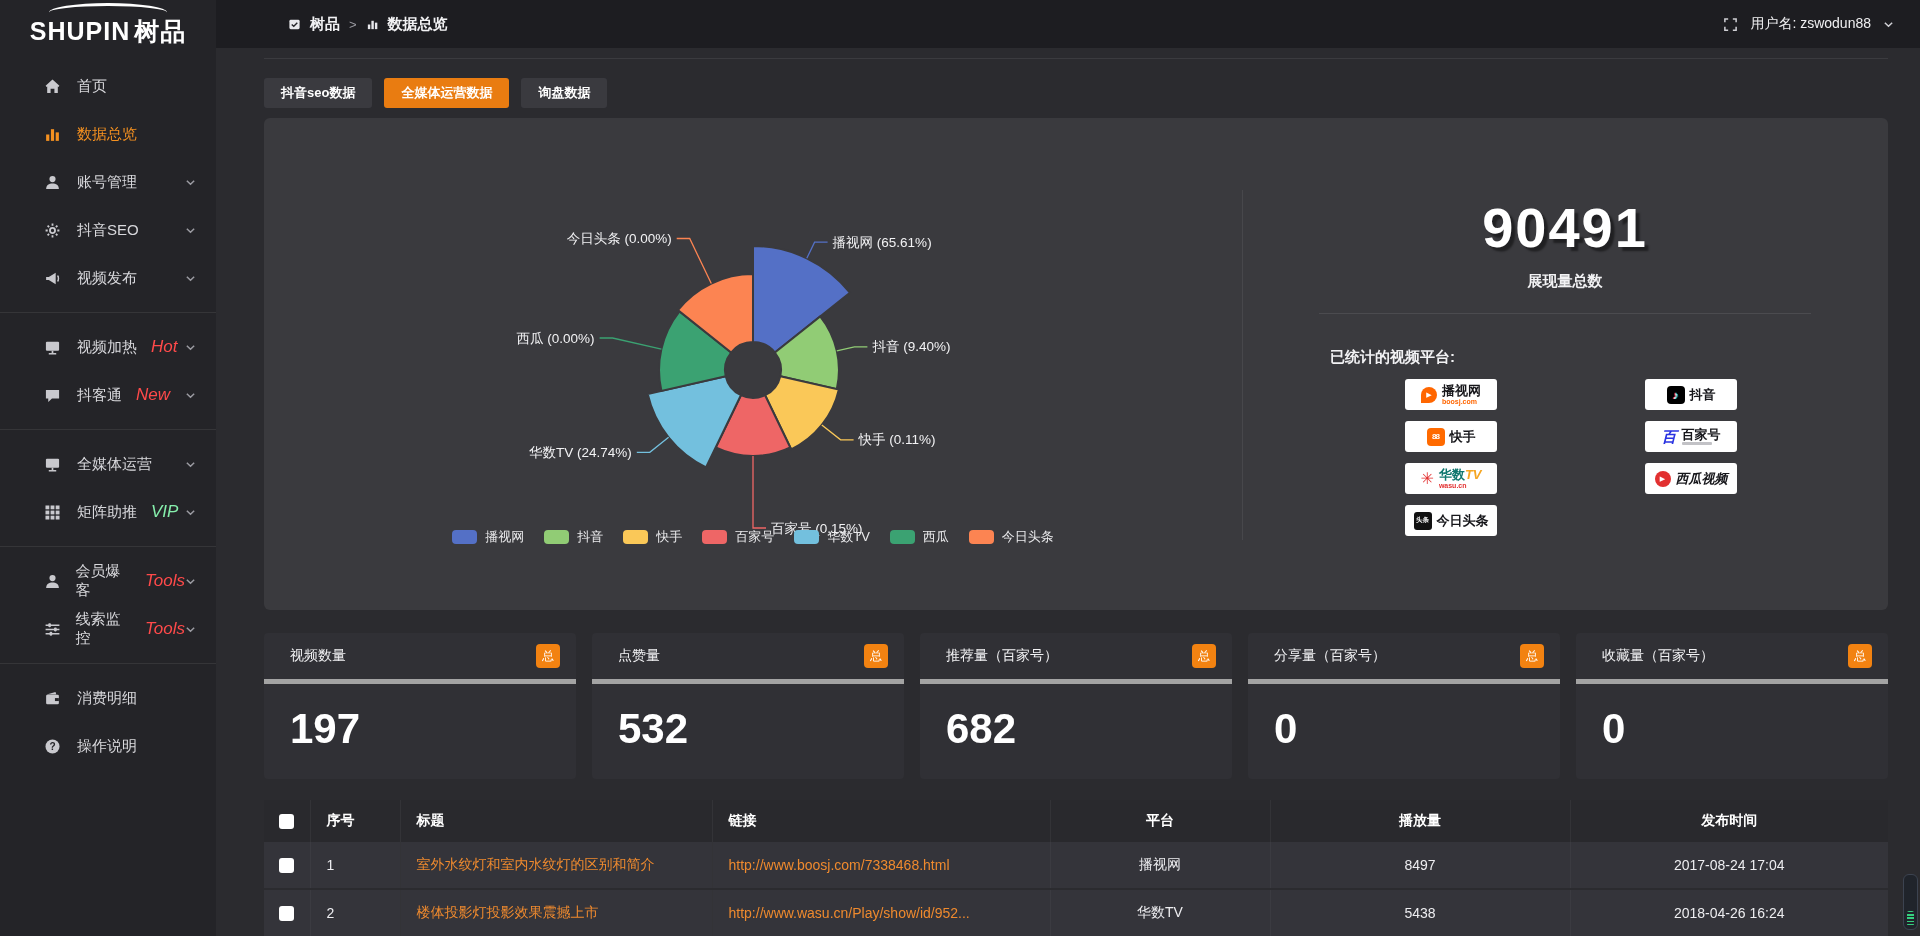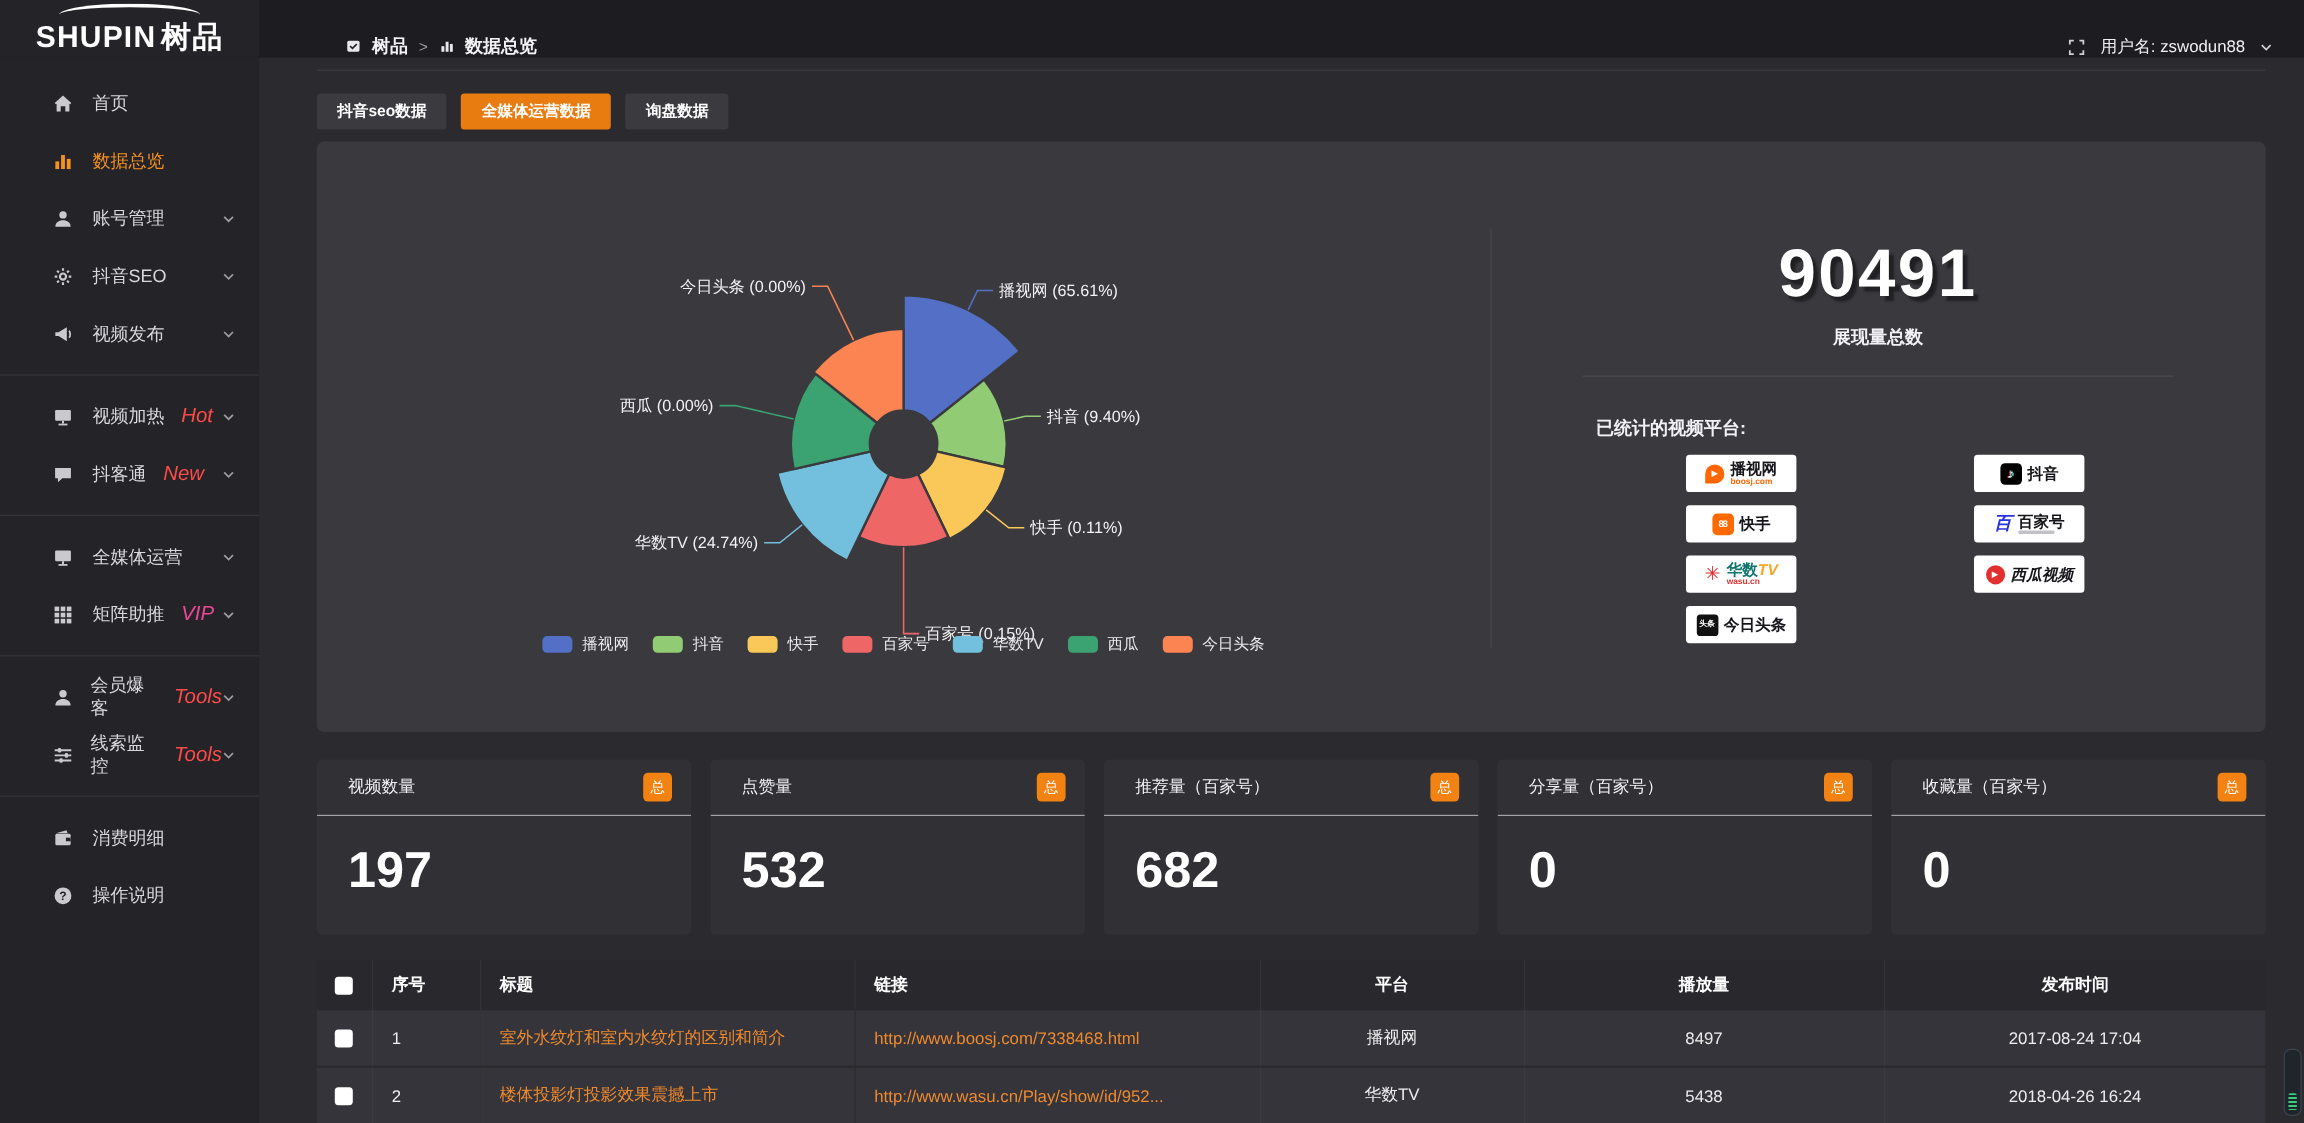--- a/index.html
+++ b/index.html
@@ -3,21 +3,21 @@
 <meta charset="utf-8">
 <style>
   html,body{margin:0;padding:0;}
   body{
     width:1920px;height:936px;position:relative;overflow:hidden;
     background:#2b2b2f;color:#fff;
     font-family:"Liberation Sans","DejaVu Sans",sans-serif;
     -webkit-font-smoothing:antialiased;
   }
   
-  .topbar{position:absolute;top:0;left:0;width:1920px;height:48px;background:#1d1d21;display:flex;align-items:flex-end;z-index:10;}
+  .topbar{position:absolute;top:0;left:0;width:1920px;height:48px;background:#1d1d21;display:flex;align-items:center;z-index:10;}
   .logo{width:216px;height:48px;background:#242428;position:relative;display:flex;align-items:flex-end;justify-content:center;padding-bottom:4px;box-sizing:border-box;cursor:pointer;}
   .logo-arc{position:absolute;top:3px;left:50%;transform:translateX(-50%);width:118px;height:16px;border-top:3px solid #fff;border-radius:50%;}
   .logo-text{font-size:25px;font-weight:900;letter-spacing:1px;line-height:1;white-space:nowrap;}
   .logo-text .cn{margin-left:4px;}
   .breadcrumb{display:flex;align-items:center;gap:9px;margin-left:72px;font-size:15px;font-weight:bold;color:#f2f2f4;}
   .crumb-sep{color:#9a9aa1;font-size:13px;font-weight:normal;}
   .topbar-right{margin-left:auto;margin-right:26px;display:flex;align-items:center;gap:12px;font-size:14px;color:#f0f0f2;}
   .icon-btn{display:flex;align-items:center;cursor:pointer;}
   
   .sidebar{position:absolute;top:48px;left:0;width:216px;height:888px;background:#242428;z-index:9;}
@@ -59,21 +59,21 @@
   .bi-dy{width:18px;height:18px;background:#000;border-radius:4px;color:#fff;font-size:11px;display:flex;align-items:center;justify-content:center;text-shadow:1px 0 #25f4ee,-1px 0 #fe2c55;}
   .bi-bj{color:#2932e1;font-size:15px;font-weight:900;font-style:italic;line-height:1;}
   .bi-xg{width:16px;height:16px;background:#e23030;border-radius:50%;color:#fff;font-size:7px;display:flex;align-items:center;justify-content:center;}
   .wasu-t span.g{color:#0f766e;}
   .wasu-t span.o{color:#f5a623;font-style:italic;}
   .bj-sub{display:block;width:30px;height:3px;background:#c2c2c6;margin-top:2px;border-radius:1px;}
   .xg-name{font-style:italic;}
   
   .stats-row{position:absolute;left:264px;top:633px;width:1624px;height:146px;display:flex;gap:16px;}
   .stat-card{flex:1;background:#303035;border-radius:4px;overflow:hidden;}
-  .stat-head{height:46px;display:flex;align-items:center;padding:0 16px 0 26px;border-bottom:1px solid #a3a3a3;font-size:14px;color:#f2f2f4;}
+  .stat-head{height:46px;display:flex;align-items:center;padding:0 16px 0 26px;border-bottom:5px solid #a3a3a3;font-size:14px;color:#f2f2f4;}
   .stat-badge{margin-left:auto;width:24px;height:24px;background:#f28211;border-radius:4px;color:#fff;font-size:12px;display:flex;align-items:center;justify-content:center;cursor:pointer;}
   .stat-value{padding:24px 0 0 26px;font-size:42px;font-weight:bold;color:#fff;line-height:1;}
   
   .table-card{position:absolute;left:264px;top:800px;width:1624px;height:136px;overflow:hidden;}
   table{width:100%;border-collapse:collapse;table-layout:fixed;}
   th{height:40px;background:#29292d;font-size:14px;font-weight:bold;color:#fff;border-right:1px solid rgba(255,255,255,.05);}
   td{height:44px;background:#34343a;font-size:14px;color:#ededf0;border-bottom:2px solid #2b2b2f;border-right:1px solid rgba(255,255,255,.04);}
   th:last-child,td:last-child{border-right:none;}
   .al{text-align:left;padding-left:16px;}
   .ac{text-align:center;}
@@ -255,21 +255,21 @@
               <rect x="1.4" y="6.2" width="3.6" height="3.6"></rect>
               <rect x="6.2" y="6.2" width="3.6" height="3.6"></rect>
               <rect x="11" y="6.2" width="3.6" height="3.6"></rect>
               <rect x="1.4" y="11" width="3.6" height="3.6"></rect>
               <rect x="6.2" y="11" width="3.6" height="3.6"></rect>
               <rect x="11" y="11" width="3.6" height="3.6"></rect>
             </g>
           </svg>
         </span>
         <span class="mi-label">矩阵助推</span>
-        <span class="mi-tag" style="color:#ec4899">VIP</span>
+        <span class="mi-tag" style="color:#86efac">VIP</span>
         <span class="mi-chev">
           <svg viewBox="0 0 12 12" width="11" height="11">
             <path d="M2 4l4 4 4-4" stroke="#9b9ba2" stroke-width="1.6" fill="none"></path>
           </svg>
         </span>
       </div>
       <div class="menu-divider"></div>
       <div class="menu-item">
         <span class="mi-icon">
           <svg viewBox="0 0 16 16" width="17" height="17">

